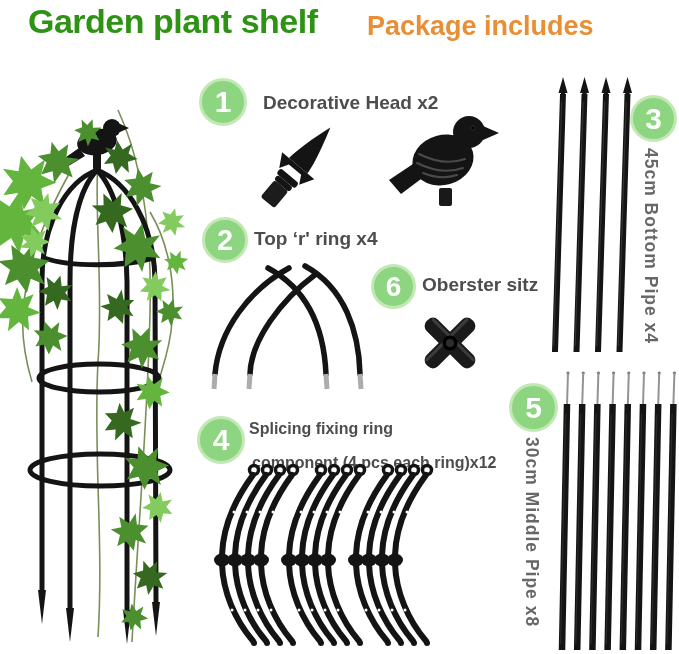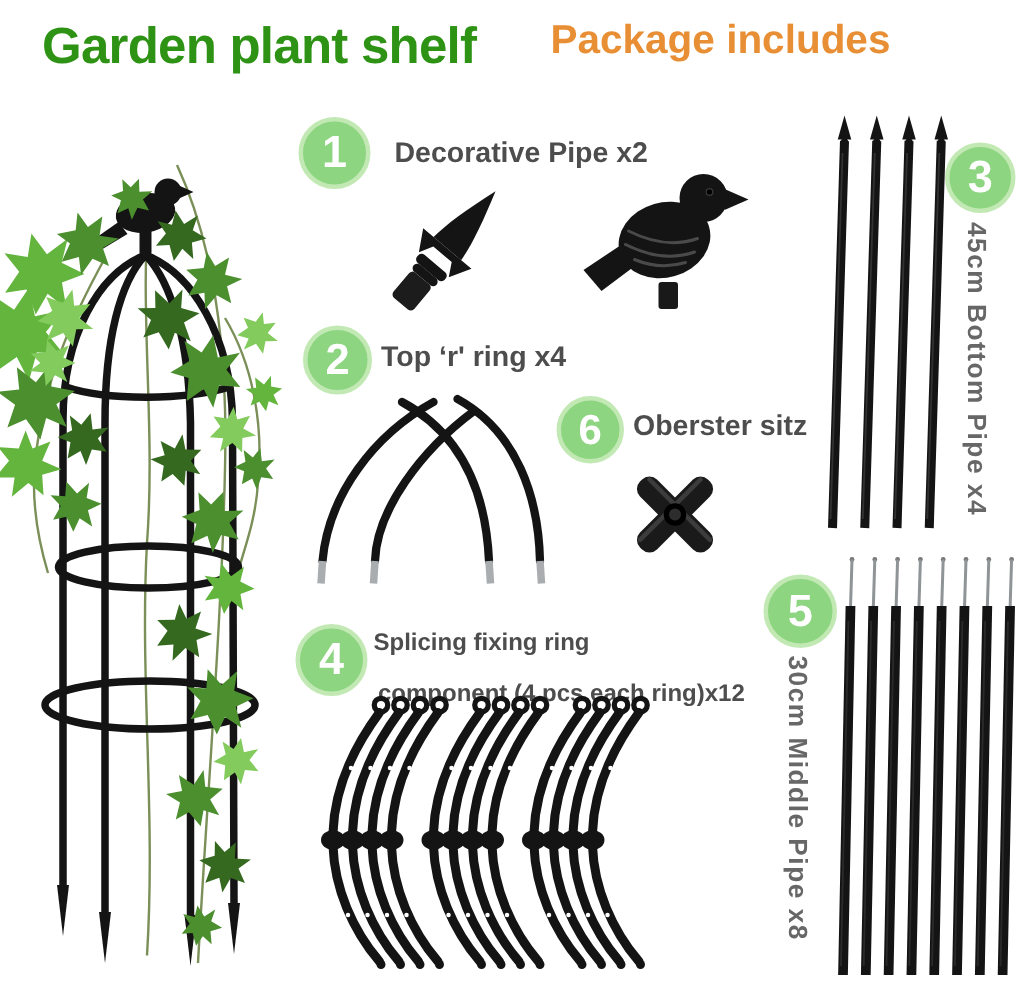--- a/index.html
+++ b/index.html
@@ -16,21 +16,21 @@
     --leaf-light:#63b53e;
     --leaf-pale:#82cb5c;
     --vine-brown:#7b8f58;
   }
   html,body{margin:0;padding:0;background:#fff;}
   .canvas{
     position:relative;width:679px;height:654px;background:#fff;overflow:hidden;
     font-family:"Liberation Sans",sans-serif;
   }
   .page-title{
-    position:absolute;left:28px;top:12px;margin:0;
+    position:absolute;left:28px;top:2px;margin:0;
     font-size:34px;font-weight:800;letter-spacing:-0.5px;
     color:var(--title-green);
   }
   .section-title{
     position:absolute;left:367px;top:11px;margin:0;
     font-size:27px;font-weight:800;
     color:var(--includes-orange);
   }
   .badge{
     position:absolute;box-sizing:border-box;
@@ -132,21 +132,21 @@
       <use href="#ivy" class="leaf-b" transform="translate(134,555) scale(0.8) rotate(-10)"></use>
       <use href="#ivy" class="leaf-d" transform="translate(172,160) scale(0.8) rotate(60)"></use>
       <use href="#ivy" class="leaf-c" transform="translate(176,200) scale(0.7) rotate(-30)"></use>
       <use href="#ivy" class="leaf-b" transform="translate(170,250) scale(0.8) rotate(15)"></use>
     </g>
   </svg>
 
   <div class="badge" style="left:199px;top:78px;">
     <span>1</span>
   </div>
-  <div class="item-label" style="left:263px;top:92px;">Decorative Pipe x2</div>
+  <div class="item-label" style="left:263px;top:92px;">Decorative Head x2</div>
 
   <svg style="left:232px;top:116px;" width="140" height="96" viewBox="0 0 140 96">
     <g transform="rotate(40 45 75)" class="part-fill">
       <path d="M45,-8 C52,14 56,30 57,42 L33,42 C34,30 38,14 45,-8 Z"></path>
       <path d="M24,42 L66,42 L58,56 L53,47 L37,47 L32,56 Z"></path>
       <rect x="33" y="55" width="24" height="7" rx="3"></rect>
       <rect x="35" y="62" width="20" height="6" rx="3"></rect>
       <rect x="36" y="68" width="18" height="22" rx="3" fill="#1c1c1c"></rect>
     </g>
   </svg>

